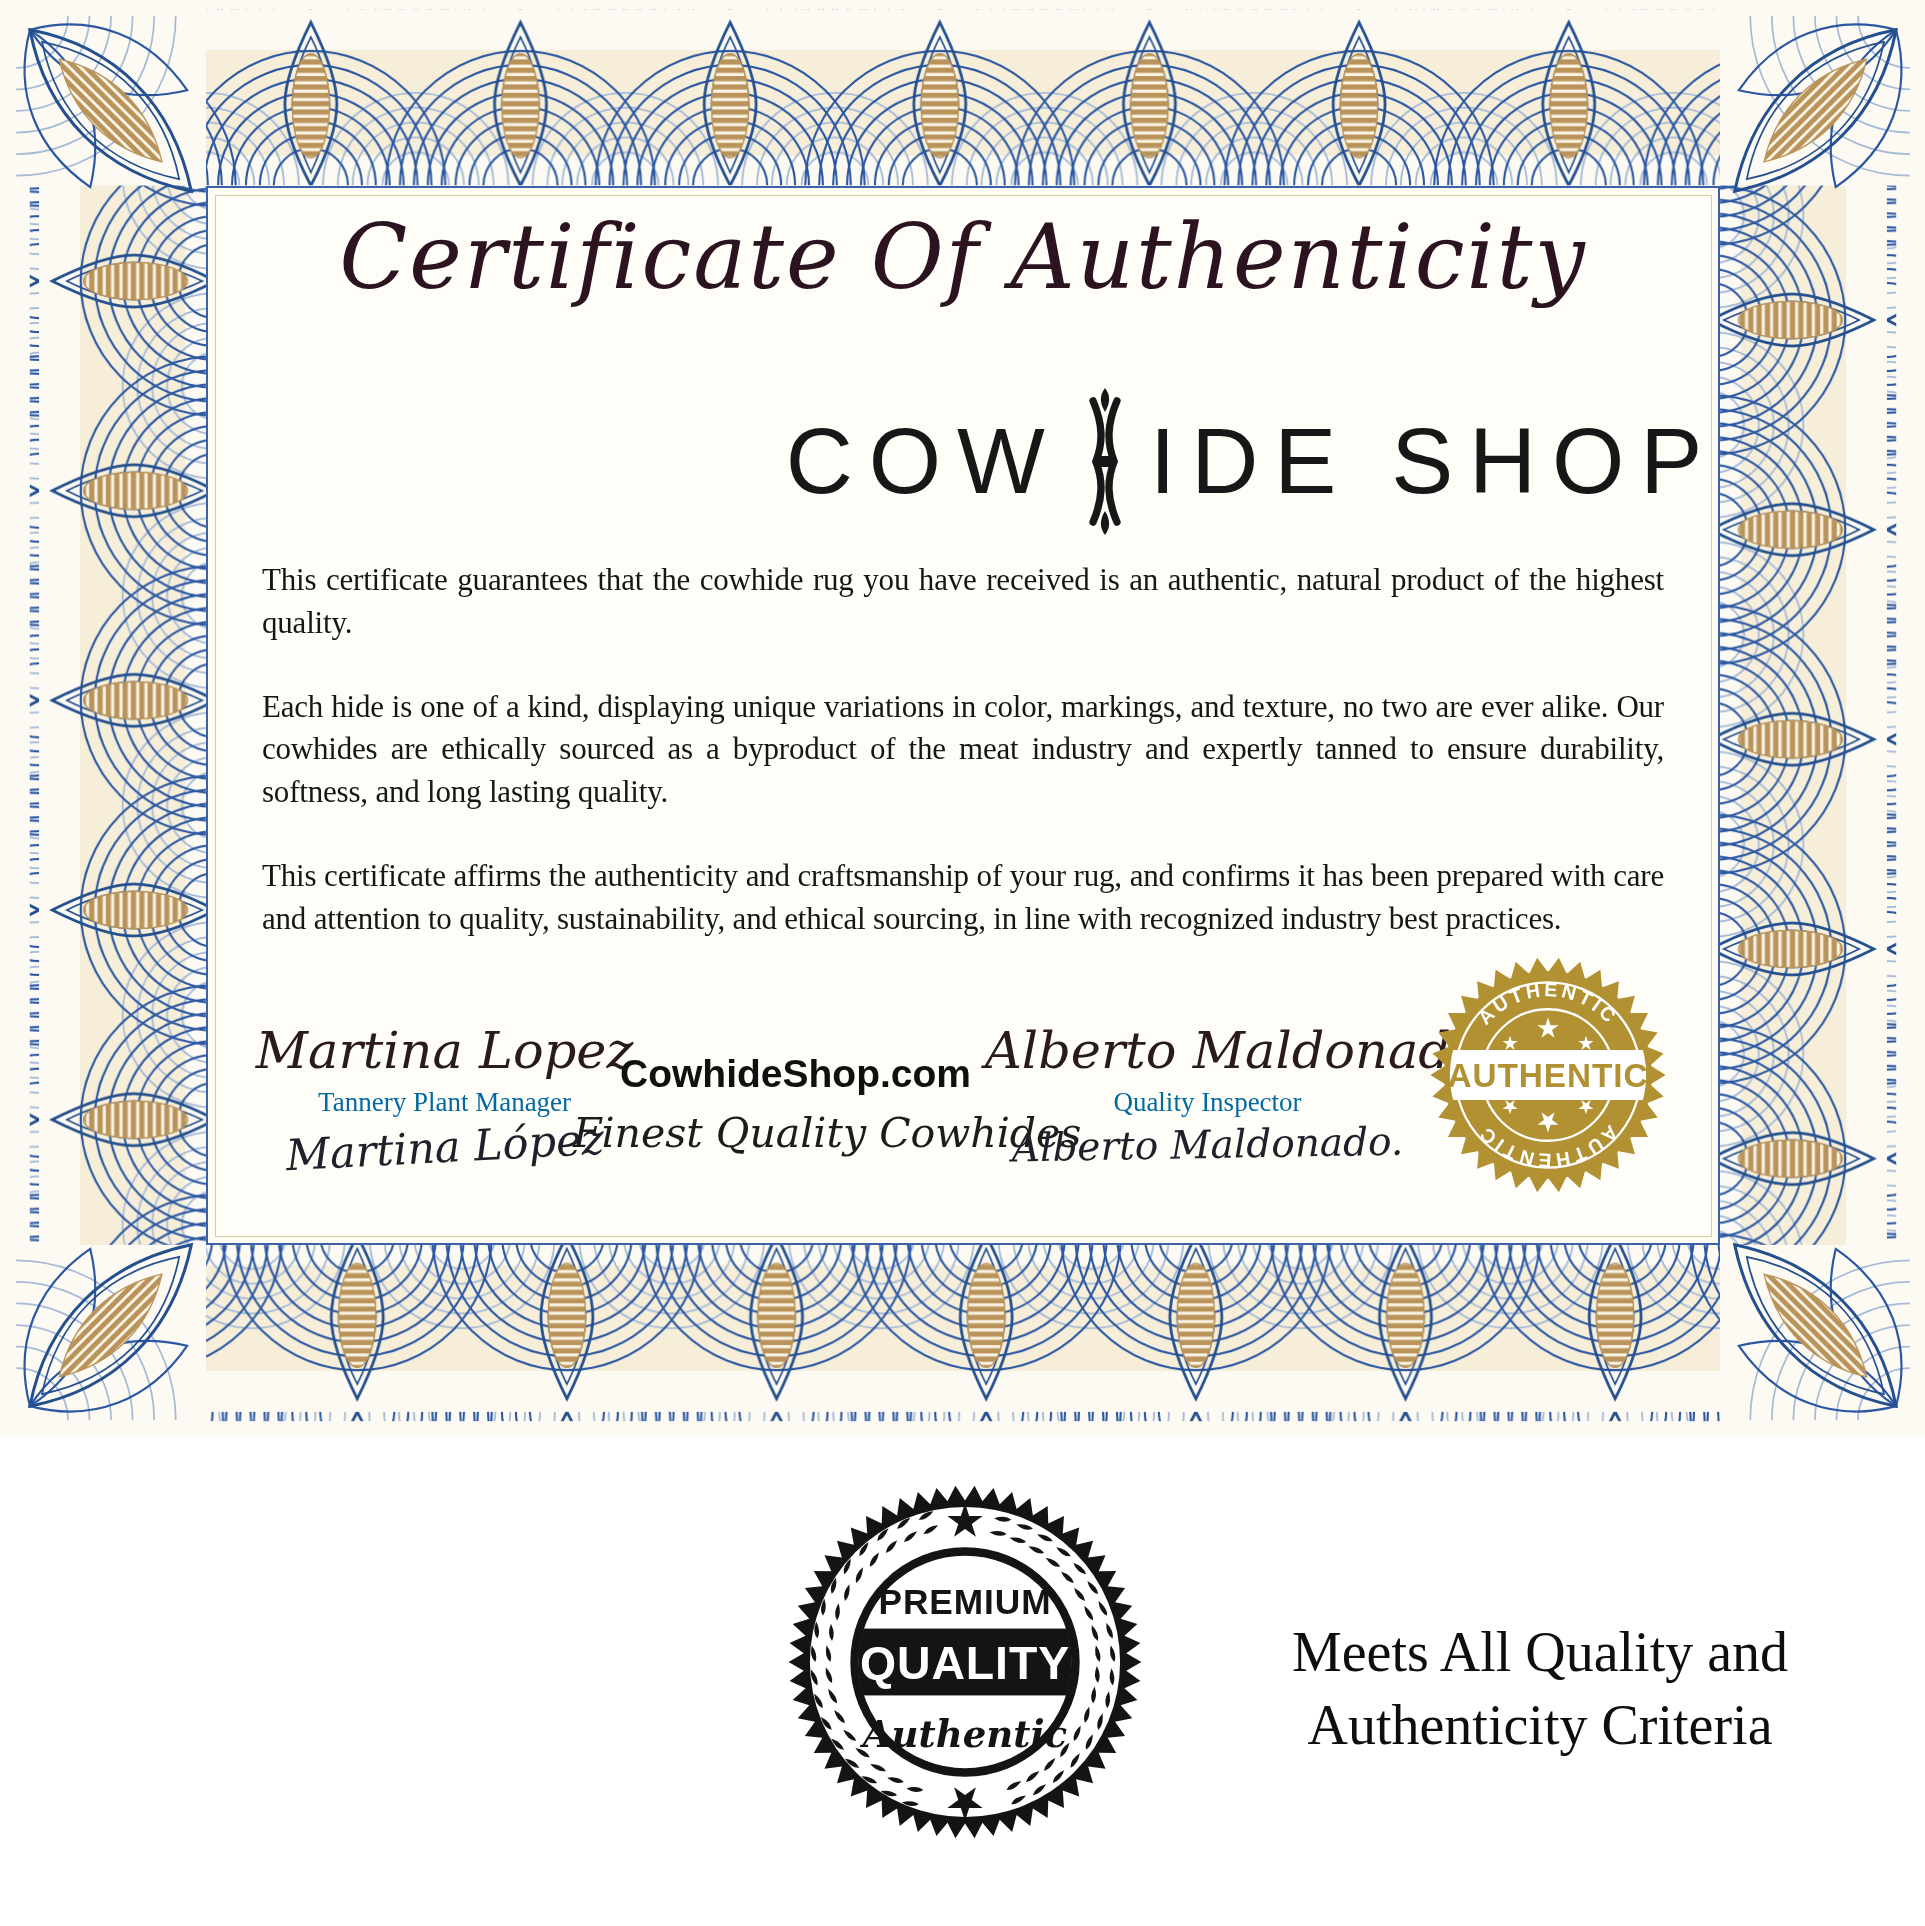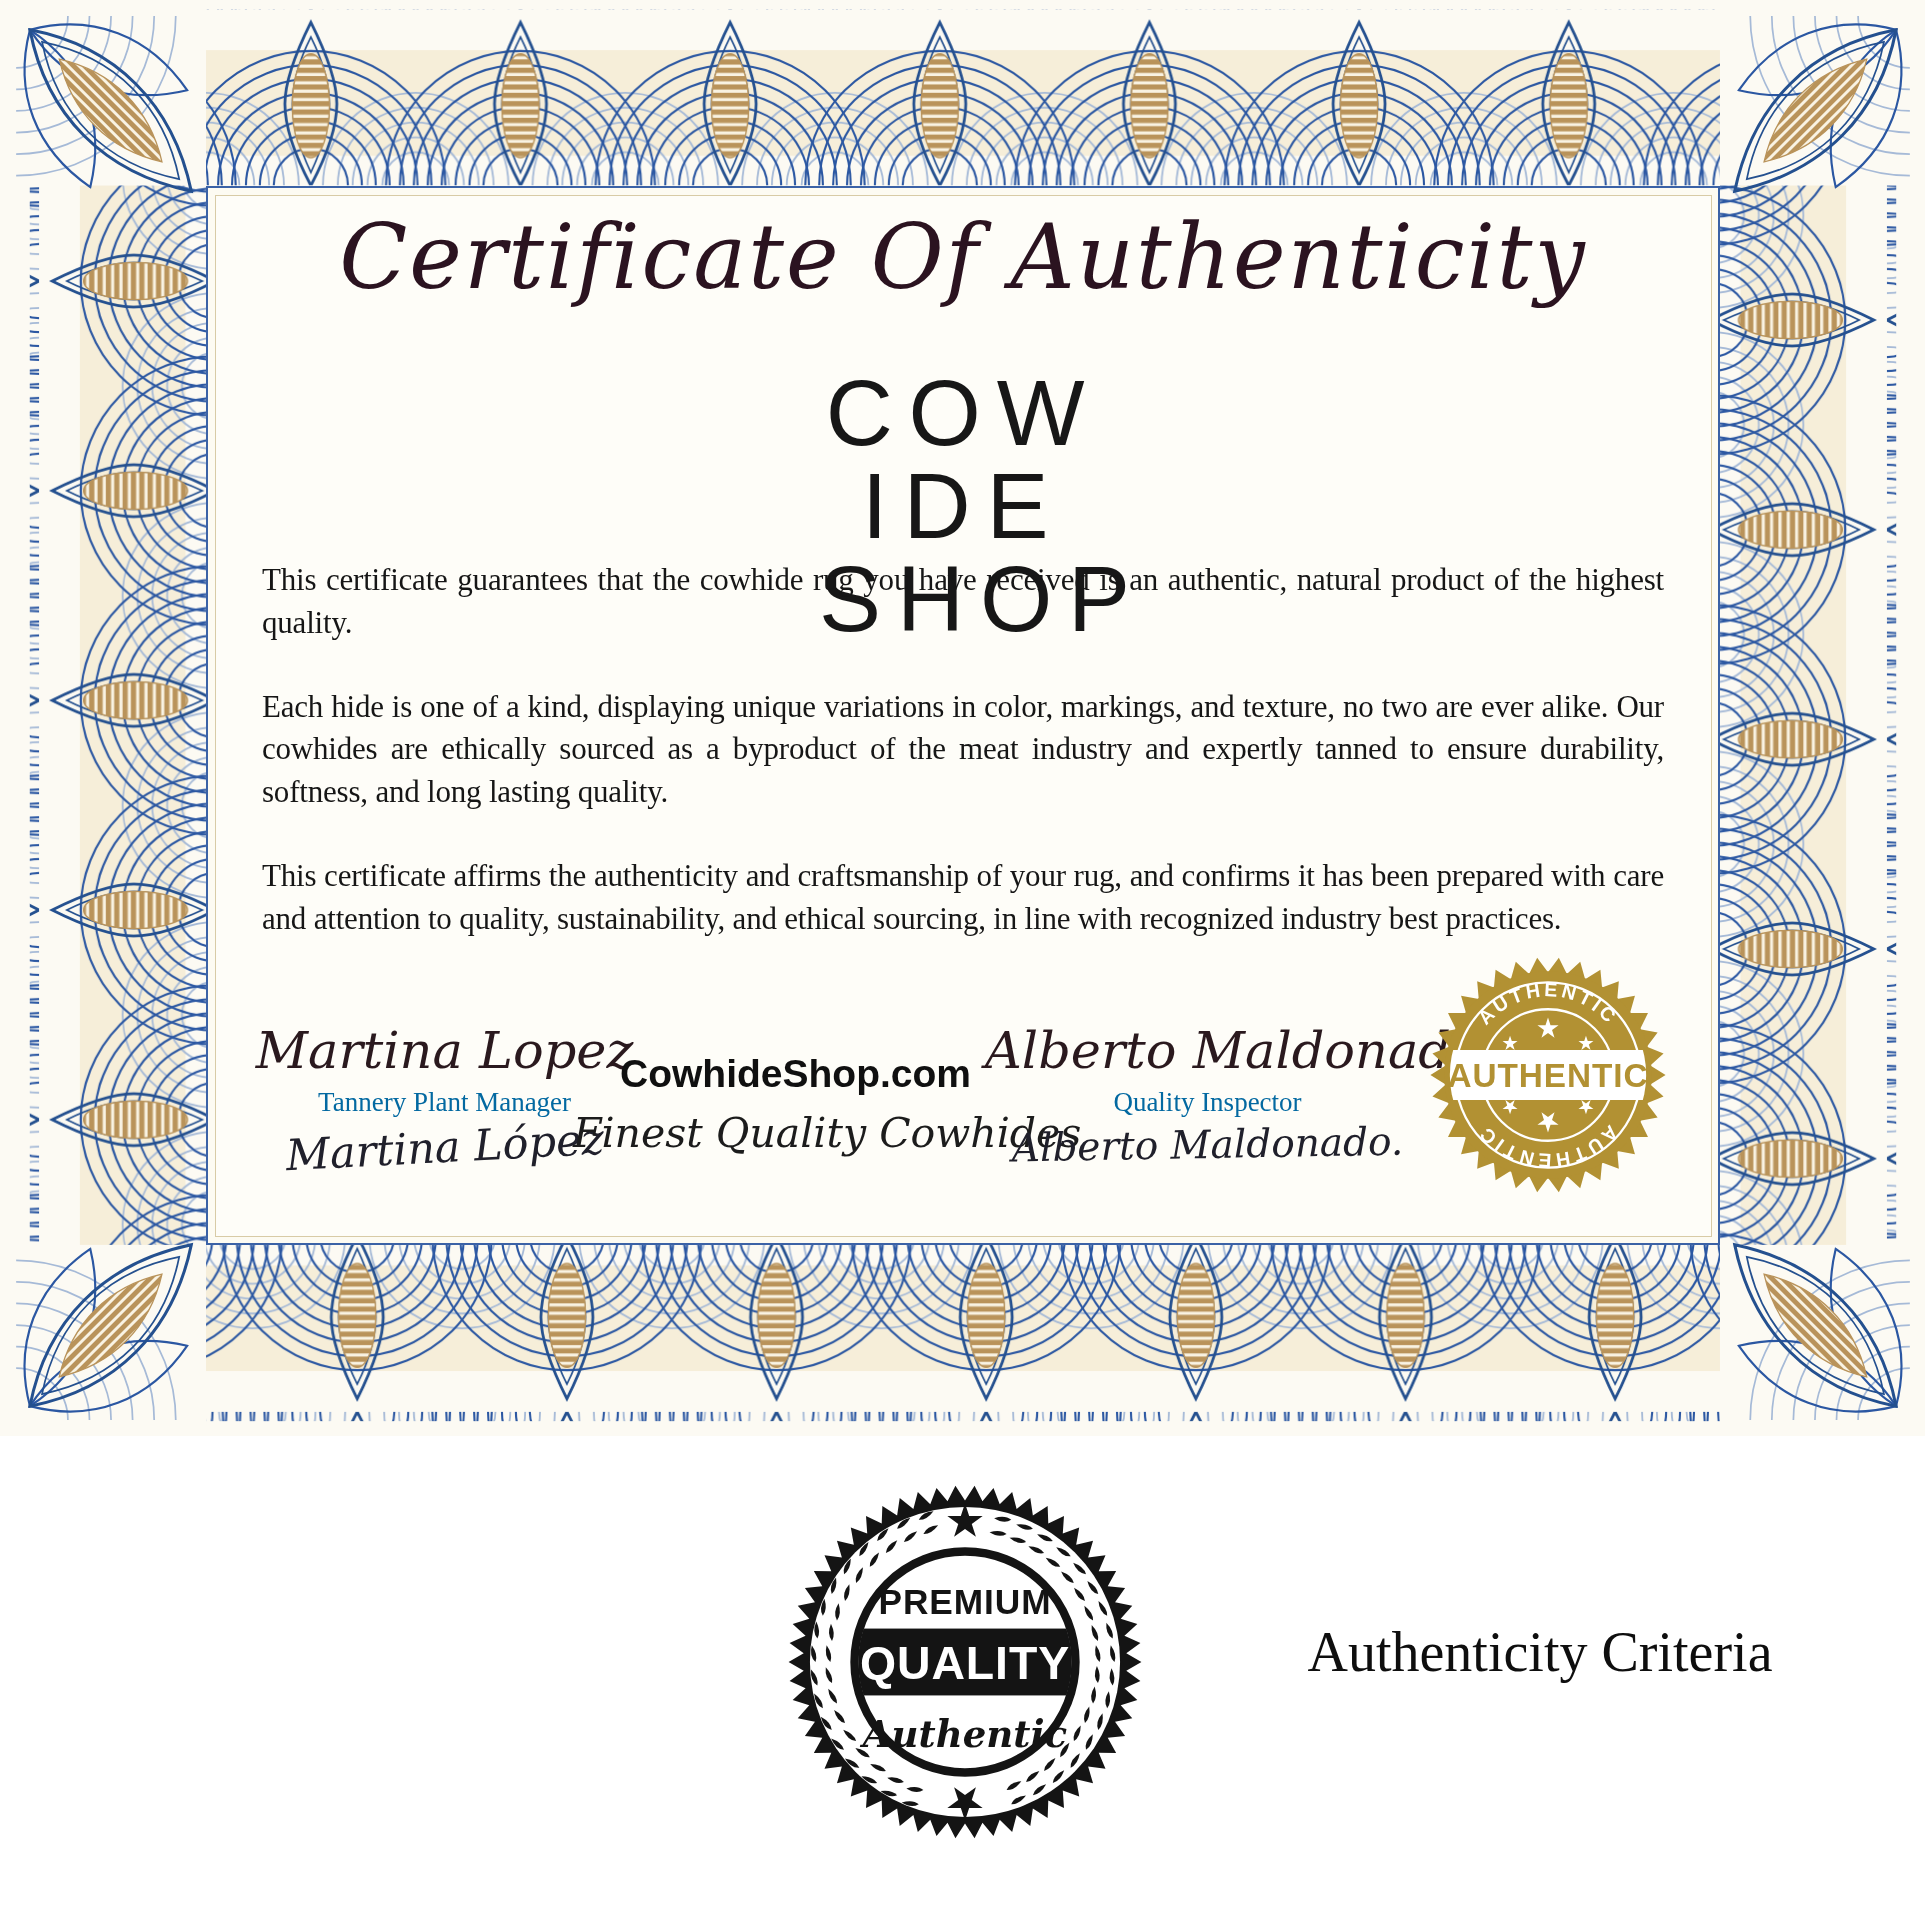--- a/index.html
+++ b/index.html
@@ -7,22 +7,22 @@
         font-family:"Liberation Serif",serif;}
   .cert-area{position:absolute;left:0;top:0;width:1926px;height:1436px;background:#fcfaf3;}
   .border-svg{position:absolute;left:0;top:0;}
   
   .panel{position:absolute;left:206px;top:186px;width:1514px;height:1059px;box-sizing:border-box;
          background:#fdfbf2;border:2.8px solid #3b62a6;}
   .panel-liner{position:absolute;inset:6.5px;border:1.9px solid #d8cba6;background:#fefdf8;}
   .title{position:absolute;left:0;top:16.7px;width:100%;text-align:center;
          font-family:"DejaVu Serif",serif;font-style:italic;font-size:89px;
          color:#2b1320;letter-spacing:1.9px;}
-  .brand-row{position:absolute;left:0;top:179px;width:100%;height:148px;
-             display:flex;justify-content:flex-start;align-items:center;flex-direction:column;}
+  .brand-row{position:absolute;left:0;top:199px;width:100%;height:148px;
+             display:flex;justify-content:flex-end;align-items:center;}
   .brand-row .word{font-family:"Liberation Sans",sans-serif;font-size:93px;font-weight:500;
                    color:#171717;letter-spacing:0.17em;line-height:1;}
   .brand-row .word.shop{margin-left:0.42em;}
   .h-glyph{width:78px;height:147px;margin:0 5.6px;}
   .paragraphs{position:absolute;left:54px;top:371px;width:1402px;
               font-size:31px;line-height:1.38;letter-spacing:-0.2px;color:#161616;
               text-align:justify;}
   .paragraphs p{margin:0 0 41px 0;}
   .sig-block{position:absolute;text-align:center;color:#222;}
   .sig-name{font-family:"DejaVu Serif",serif;font-style:italic;font-size:51px;color:#2a191e;
@@ -215,20 +215,21 @@
         </text>
         <text x="0" y="13" text-anchor="middle" font-family="Liberation Sans, sans-serif" font-size="36" font-weight="bold" fill="#b29133" letter-spacing="1">AUTHENTIC</text>
       </svg>
     </div>
   </div>
 
   <div class="foot-text" style="left:56px;top:1616px;width:659px;">
   </div>
 
   <div class="foot-text" style="left:1197px;top:1616px;width:686px;">
+    <div>Meets All Quality and</div>
     <div>Authenticity Criteria</div>
   </div>
 
   <svg class="seal" style="left:770px;top:1467px;" width="390" height="390" viewBox="-210 -210 420 420">
     <defs>
       <clipPath id="clipBlack">
           <circle r="115"></circle>
         </clipPath>
     </defs>
     <polygon fill="#141414" points="190.0,0.0 173.7,9.4 188.9,20.5 171.7,28.2 185.6,40.8 167.7,46.5 180.1,60.7 161.6,64.4 172.4,79.8 153.7,81.5 162.8,98.0 144.0,97.6 151.3,115.0 132.6,112.6 137.9,130.7 119.7,126.3 123.0,144.8 105.3,138.5 106.6,157.3 89.7,149.1 89.0,167.9 73.1,157.9 70.3,176.5 55.6,164.9 50.8,183.1 37.4,169.9 30.7,187.5 18.8,173.0 10.3,189.7 0.0,174.0 -10.3,189.7 -18.8,173.0 -30.7,187.5 -37.4,169.9 -50.8,183.1 -55.6,164.9 -70.3,176.5 -73.1,157.9 -89.0,167.9 -89.7,149.1 -106.6,157.3 -105.3,138.5 -123.0,144.8 -119.7,126.3 -137.9,130.7 -132.6,112.6 -151.3,115.0 -144.0,97.6 -162.8,98.0 -153.7,81.5 -172.4,79.8 -161.6,64.4 -180.1,60.7 -167.7,46.5 -185.6,40.8 -171.7,28.2 -188.9,20.5 -173.7,9.4 -190.0,0.0 -173.7,-9.4 -188.9,-20.5 -171.7,-28.2 -185.6,-40.8 -167.7,-46.5 -180.1,-60.7 -161.6,-64.4 -172.4,-79.8 -153.7,-81.5 -162.8,-98.0 -144.0,-97.6 -151.3,-115.0 -132.6,-112.6 -137.9,-130.7 -119.7,-126.3 -123.0,-144.8 -105.3,-138.5 -106.6,-157.3 -89.7,-149.1 -89.0,-167.9 -73.1,-157.9 -70.3,-176.5 -55.6,-164.9 -50.8,-183.1 -37.4,-169.9 -30.7,-187.5 -18.8,-173.0 -10.3,-189.7 -0.0,-174.0 10.3,-189.7 18.8,-173.0 30.7,-187.5 37.4,-169.9 50.8,-183.1 55.6,-164.9 70.3,-176.5 73.1,-157.9 89.0,-167.9 89.7,-149.1 106.6,-157.3 105.3,-138.5 123.0,-144.8 119.7,-126.3 137.9,-130.7 132.6,-112.6 151.3,-115.0 144.0,-97.6 162.8,-98.0 153.7,-81.5 172.4,-79.8 161.6,-64.4 180.1,-60.7 167.7,-46.5 185.6,-40.8 171.7,-28.2 188.9,-20.5 173.7,-9.4"></polygon>

